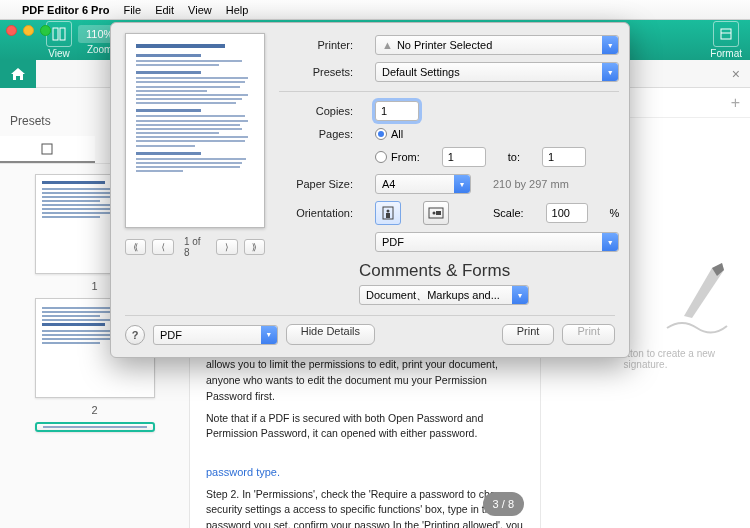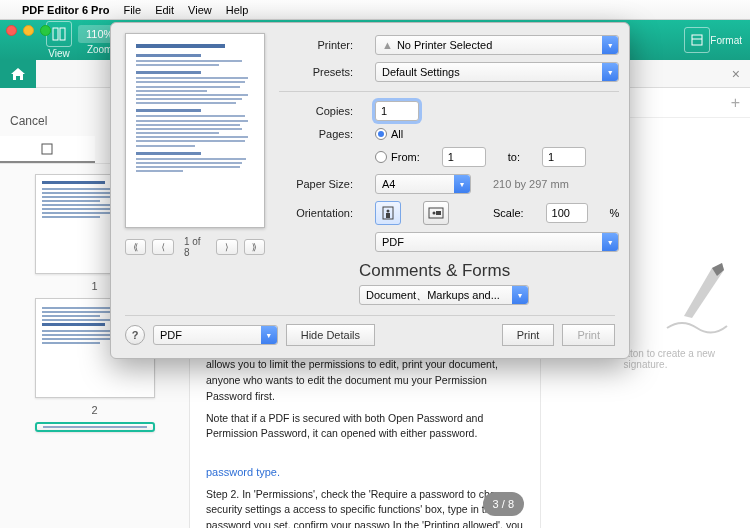--- a/index.html
+++ b/index.html
@@ -10,21 +10,21 @@
 .traffic{position:absolute;left:6px;top:25px;display:flex;gap:6px;z-index:3}
 .traffic span{width:11px;height:11px;border-radius:50%;display:block}
 .tl-r{background:#ff5f57;border:1px solid #e1493f}
 .tl-y{background:#ffbd2e;border:1px solid #dfa023}
 .tl-g{background:#28c840;border:1px solid #1bad2d}
 .toolbar{position:absolute;top:20px;left:0;right:0;height:40px;background:linear-gradient(#1abc9c,#16a085);display:flex;align-items:center;color:#fff;padding:0 8px}
 .tb-left{display:flex;align-items:center;gap:6px;margin-left:38px}
 .tb-icon{width:26px;height:26px;border:1px solid rgba(255,255,255,.5);display:flex;align-items:center;justify-content:center;border-radius:3px}
 .tb-label{font-size:10px;margin-top:1px;text-align:center;color:#eafaf5}
 .zoom-pill{background:rgba(255,255,255,.25);padding:3px 8px;border-radius:3px;font-size:11px}
-.tb-right{margin-left:auto;display:flex;flex-direction:row;align-items:center}
+.tb-right{margin-left:auto;display:flex;flex-direction:column;align-items:center}
 .tabstrip{position:absolute;top:60px;left:0;right:0;height:28px;background:#f7f7f7;border-bottom:1px solid #ddd;display:flex;align-items:center}
 .home-tab{width:36px;height:28px;background:#16a085;display:flex;align-items:center;justify-content:center;color:#fff;font-size:14px}
 .close-x{margin-left:auto;margin-right:10px;color:#888;font-size:14px}
 .sidebar{position:absolute;top:88px;left:0;width:190px;bottom:0;background:#fafafa;border-right:1px solid #e5e5e5;overflow:hidden}
 .sb-header{padding:8px 10px;font-size:12px;color:#555}
 .sb-tabs{display:flex;border-bottom:1px solid #e5e5e5;height:28px}
 .sb-tab{flex:1;display:flex;align-items:center;justify-content:center;color:#999}
 .sb-tab.active{background:#fff;color:#333;border-bottom:2px solid #888}
 .thumbs{padding:10px 0;display:flex;flex-direction:column;align-items:center;gap:6px}
 .thumb{width:120px;height:100px;background:#fff;border:1px solid #ccc;box-shadow:0 1px 2px rgba(0,0,0,.1);padding:6px;overflow:hidden}
@@ -66,21 +66,21 @@
 .radio{display:flex;align-items:center;gap:4px;font-size:11px}
 .radio .dot{width:12px;height:12px;border-radius:50%;border:1px solid #888;background:#fff;display:flex;align-items:center;justify-content:center}
 .radio.checked .dot::after{content:"";width:6px;height:6px;border-radius:50%;background:#3e7ff0}
 .orient-btn{width:26px;height:24px;background:linear-gradient(#fff,#e8e8e8);border:1px solid #aaa;border-radius:3px;display:flex;align-items:center;justify-content:center}
 .orient-btn.active{background:linear-gradient(#eef4ff,#d5e5ff);border-color:#7aa7e8}
 .small-note{font-size:11px;color:#777}
 .dlg-divider{height:1px;background:#cfcfcf;margin:10px 0 8px}
 .dlg-foot{display:flex;align-items:center;gap:8px}
 .help-btn{width:20px;height:20px;border-radius:50%;background:linear-gradient(#fff,#e8e8e8);border:1px solid #aaa;display:flex;align-items:center;justify-content:center;color:#555;font-weight:700}
 .foot-sel{width:54px}
-.btn{height:21px;padding:10px 14px;background:linear-gradient(#fff,#ececec);border:1px solid #b5b5b5;border-radius:0;font-size:11px;display:flex;align-items:center;color:#333}
+.btn{height:21px;padding:0 14px;background:linear-gradient(#fff,#ececec);border:1px solid #b5b5b5;border-radius:6px;font-size:11px;display:flex;color:#333}
 .btn.disabled{color:#aaa}
 .cf-title{font-size:17px;color:#333;margin-bottom:4px}
 </style>
 </head>
 <body>
 
 <div class="menubar">
   <span class="apple"></span>
   <span class="appname">PDF Editor 6 Pro</span>
   <span>File</span>
@@ -126,21 +126,21 @@
   <div class="home-tab">
     <svg width="16" height="14" viewBox="0 0 16 14">
         <path d="M8 1 L15 7 L13 7 L13 13 L10 13 L10 9 L6 9 L6 13 L3 13 L3 7 L1 7 Z" fill="#fff"></path>
       </svg>
   </div>
   <span class="close-x">×</span>
 </div>
 
 <div class="sidebar">
   <div style="height:18px"></div>
-  <div class="sb-header">Cancel</div>
+  <div class="sb-header">Presets</div>
   <div class="sb-tabs">
     <div class="sb-tab active">
         <svg width="14" height="12">
           <rect x="2" y="1" width="10" height="10" fill="none" stroke="#555"></rect>
         </svg>
       </div>
     <div class="sb-tab">
         <svg width="10" height="12">
           <path d="M1 0 H9 V12 L5 8 L1 12 Z" fill="none" stroke="#aaa"></path>
         </svg>

